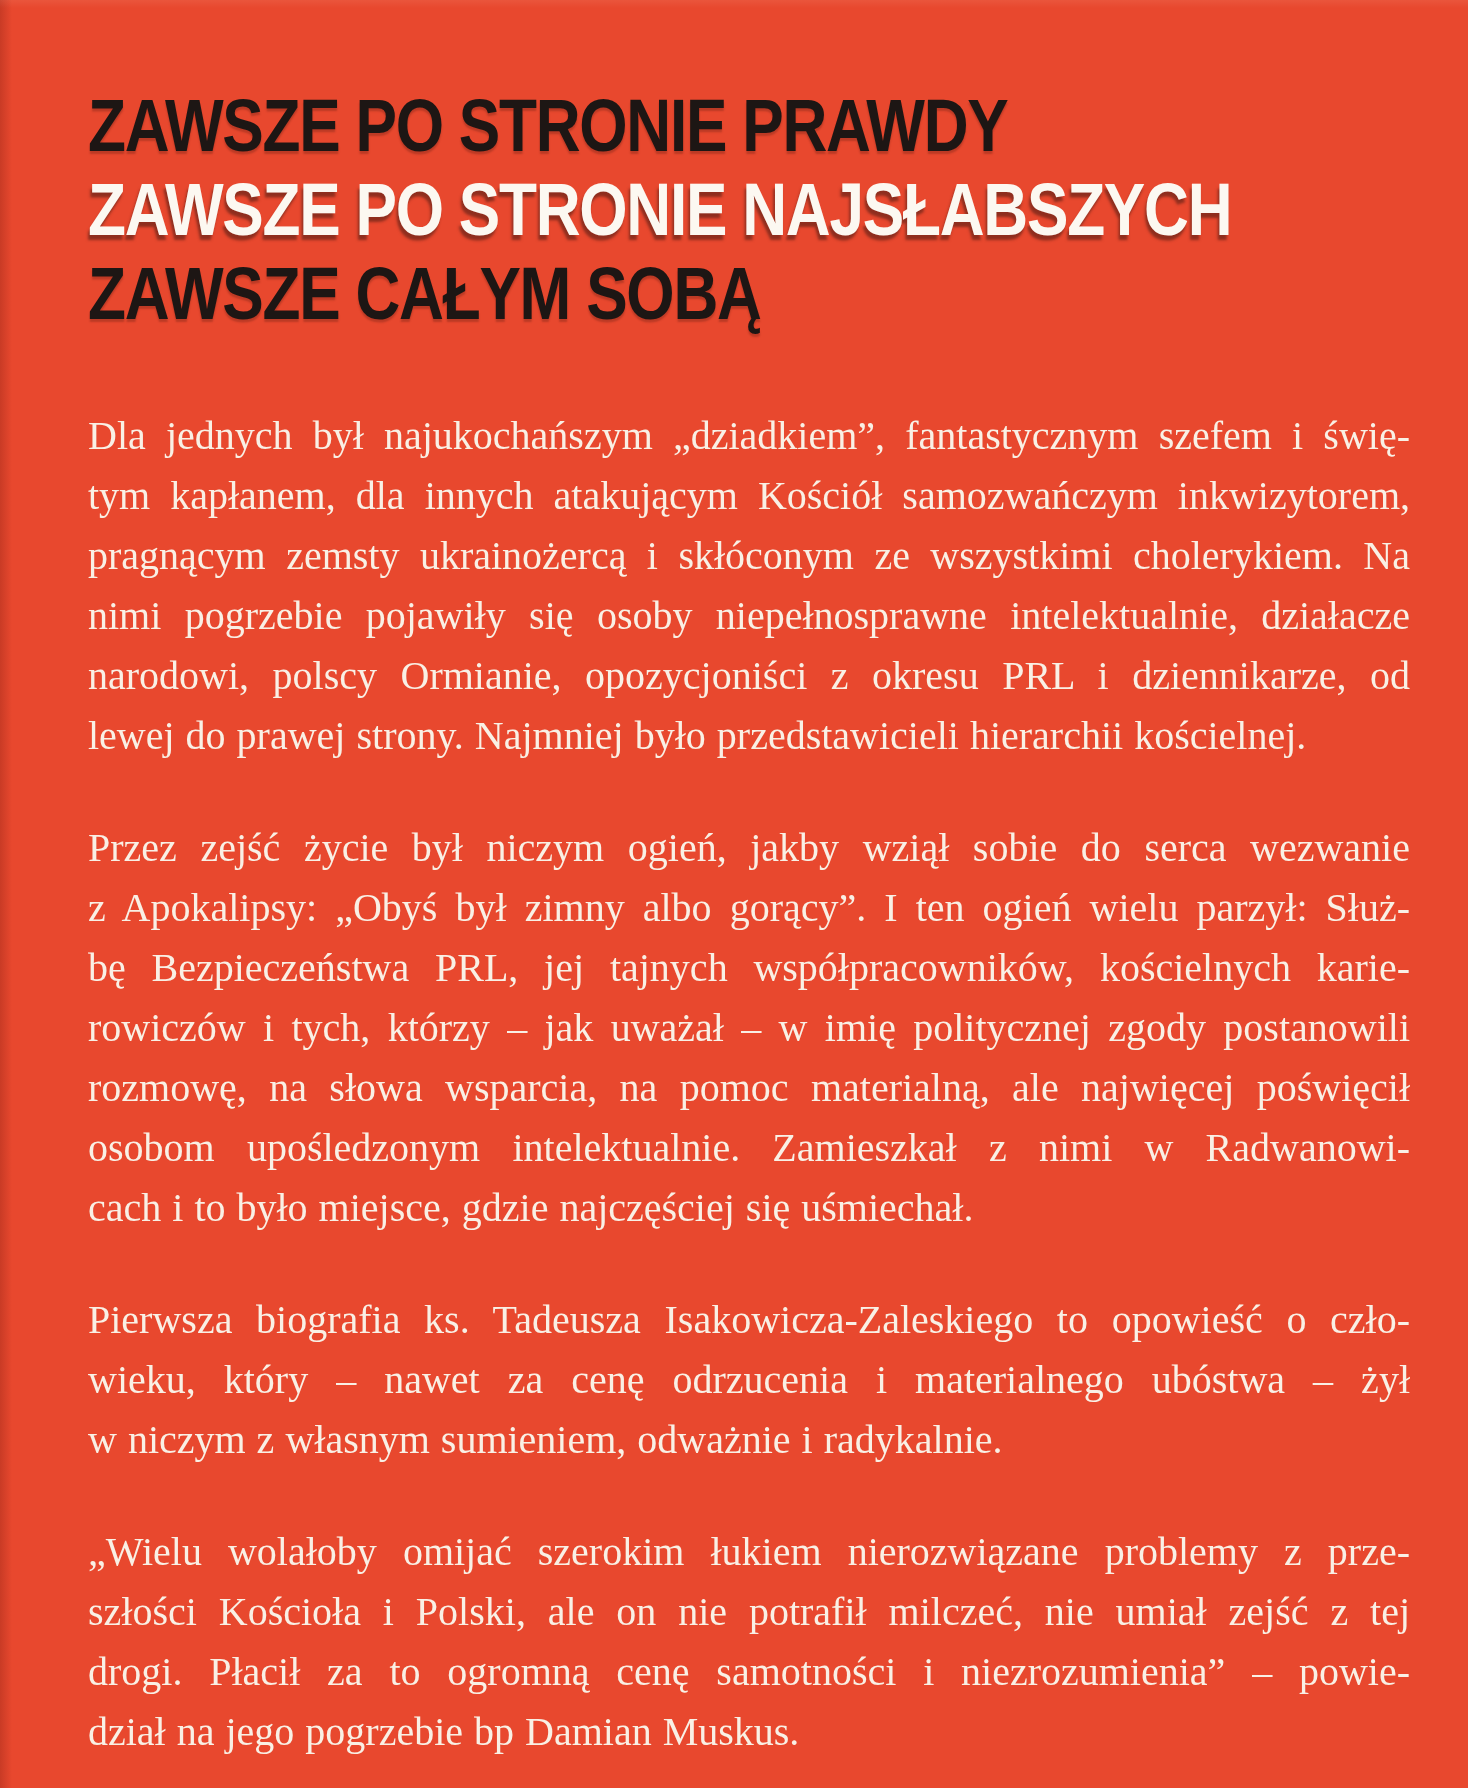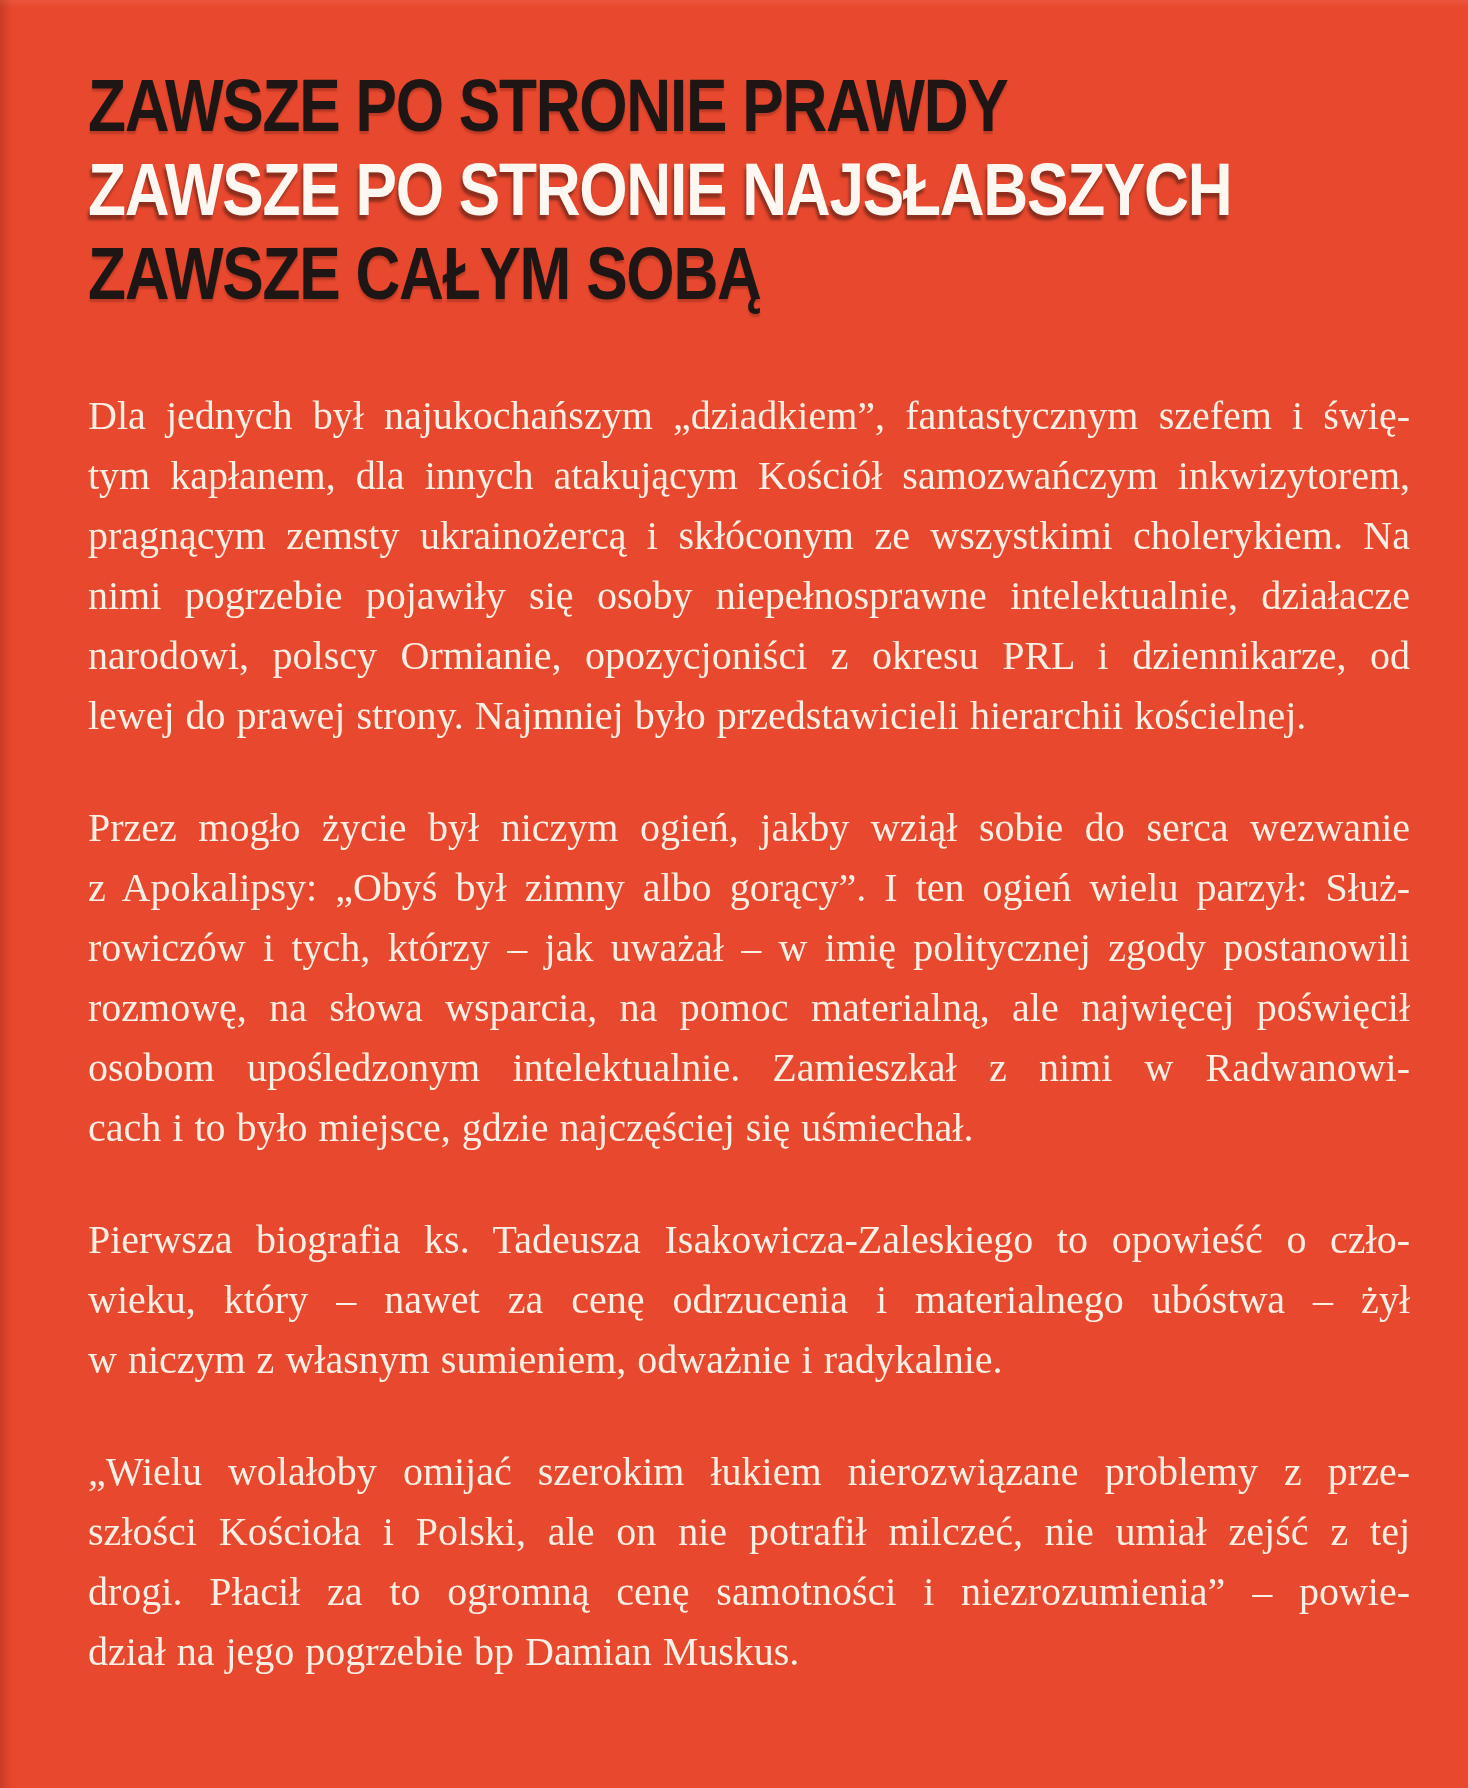--- a/index.html
+++ b/index.html
@@ -3,21 +3,21 @@
 <meta charset="utf-8">
 <style>
   html,body{margin:0;padding:0;background:#8a2417;}
   .page{
     position:relative;
     width:1468px;
     height:1788px;
     background:#e8482e;
     overflow:hidden;
     box-sizing:border-box;
-    padding:64px 58px 0 88px;
+    padding:84px 58px 0 88px;
   }
   
   .edge-left{
     position:absolute;left:0;top:0;width:12px;height:100%;
     background:linear-gradient(to right, rgba(120,25,15,.28), rgba(120,25,15,0));
     pointer-events:none;
   }
   .edge-top{
     position:absolute;left:0;top:0;width:100%;height:8px;
     background:linear-gradient(to bottom, rgba(255,200,180,.10), rgba(255,200,180,0));
@@ -80,22 +80,23 @@
 
   <div class="paragraph">
         <div class="line">Dla jednych był najukochańszym „dziadkiem”, fantastycznym szefem i świę-</div>
         <div class="line">tym kapłanem, dla innych atakującym Kościół samozwańczym inkwizytorem,</div>
         <div class="line">pragnącym zemsty ukrainożercą i skłóconym ze wszystkimi cholerykiem. Na</div>
         <div class="line">nimi pogrzebie pojawiły się osoby niepełnosprawne intelektualnie, działacze</div>
         <div class="line">narodowi, polscy Ormianie, opozycjoniści z okresu PRL i dziennikarze, od</div>
         <div class="line last">lewej do prawej strony. Najmniej było przedstawicieli hierarchii kościelnej.</div>
       </div>
       <div class="paragraph">
-        <div class="line">Przez mogło życie był niczym ogień, jakby wziął sobie do serca wezwanie</div>
+        <div class="line">Przez zejść życie był niczym ogień, jakby wziął sobie do serca wezwanie</div>
         <div class="line">z Apokalipsy: „Obyś był zimny albo gorący”. I ten ogień wielu parzył: Służ-</div>
+        <div class="line">bę Bezpieczeństwa PRL, jej tajnych współpracowników, kościelnych karie-</div>
         <div class="line">rowiczów i tych, którzy – jak uważał – w imię politycznej zgody postanowili</div>
         <div class="line">rozmowę, na słowa wsparcia, na pomoc materialną, ale najwięcej poświęcił</div>
         <div class="line">osobom upośledzonym intelektualnie. Zamieszkał z nimi w Radwanowi-</div>
         <div class="line last">cach i to było miejsce, gdzie najczęściej się uśmiechał.</div>
       </div>
       <div class="paragraph">
         <div class="line">Pierwsza biografia ks. Tadeusza Isakowicza-Zaleskiego to opowieść o czło-</div>
         <div class="line">wieku, który – nawet za cenę odrzucenia i materialnego ubóstwa – żył</div>
         <div class="line last">w niczym z własnym sumieniem, odważnie i radykalnie.</div>
       </div>

